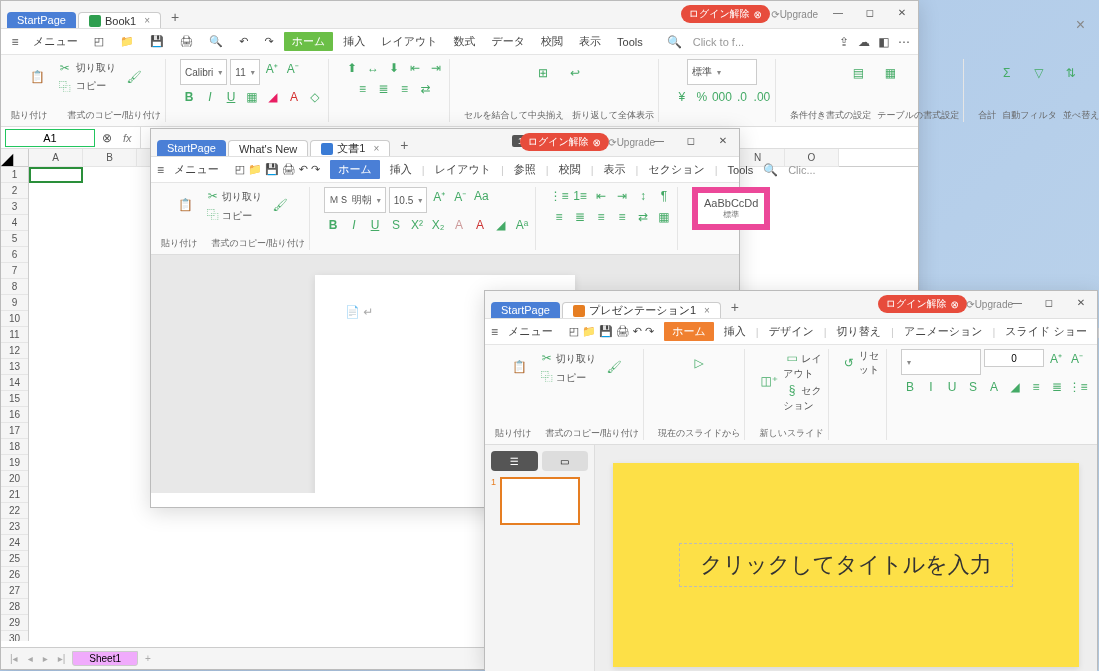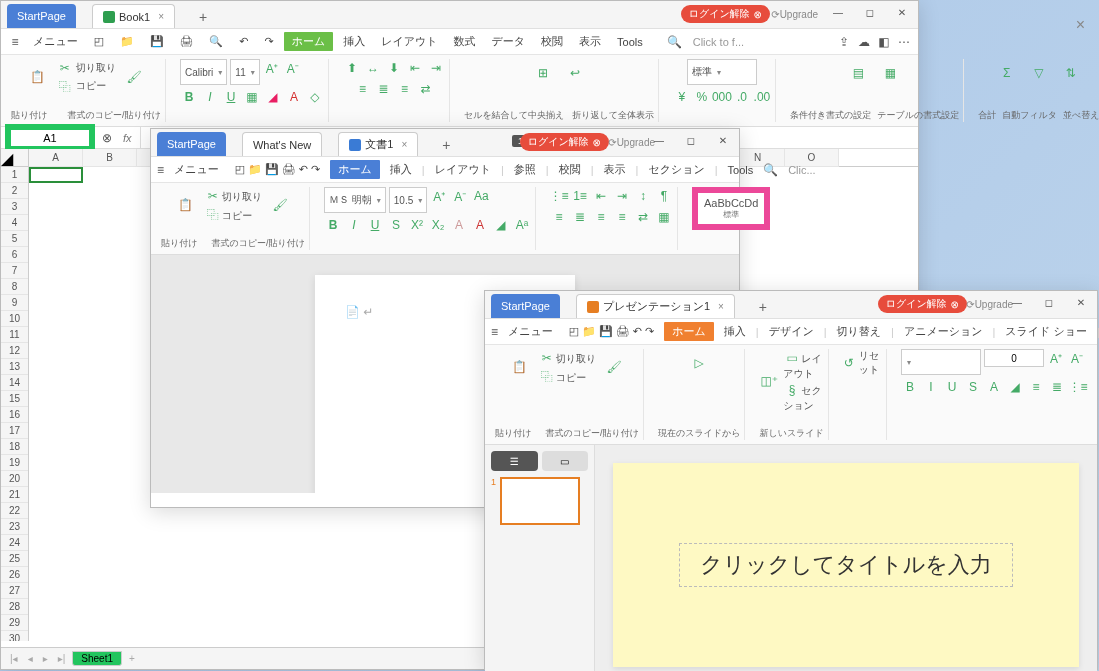--- a/index.html
+++ b/index.html
@@ -1,21 +1,21 @@
 <!DOCTYPE html>
 <html><head>
 <meta charset="utf-8">
 <style>
 * { margin:0; padding:0; box-sizing:border-box; font-family:"Meiryo","Segoe UI",sans-serif; }
 body { background:linear-gradient(135deg,#a8c5e8 0%,#bdd4eb 100%); width:1099px; height:671px; overflow:hidden; position:relative; }
 .window { position:absolute; background:#fff; border:1px solid #bbb; box-shadow:0 4px 20px rgba(0,0,0,.15); }
 
 
 .titlebar { height:28px; background:#f5f5f5; border-bottom:1px solid #e0e0e0; display:flex; align-items:flex-end; position:relative; padding-left:6px; }
-.tab { height:24px; padding:0 10px; font-size:11px; display:flex; align-items:center; border-radius:4px 4px 0 0; margin-right:16px; cursor:pointer; position:relative; }
+.tab { height:16px; padding:0 10px; font-size:11px; display:flex; align-items:center; border-radius:4px 4px 0 0; margin-right:2px; cursor:pointer; position:relative; }
 .tab.blue { background:#4a7fd6; color:#fff; }
 .tab.white { background:#fff; border:1px solid #ccc; border-bottom:none; color:#333; }
 .tab .close { margin-left:8px; font-size:10px; color:#888; }
 .tab .doc-ico { width:12px; height:12px; margin-right:4px; display:inline-block; border-radius:2px; }
 .plus-tab { width:24px; height:22px; display:flex; align-items:center; justify-content:center; color:#666; font-size:14px; cursor:pointer; }
 .winbtns { position:absolute; right:0; top:0; display:flex; }
 .winbtns span { width:32px; height:22px; display:flex; align-items:center; justify-content:center; font-size:10px; color:#555; cursor:pointer; }
 .pill { position:absolute; height:18px; padding:0 8px; border-radius:9px; font-size:10px; color:#fff; display:flex; align-items:center; top:4px; }
 .pill.red { background:#e74c3c; }
 .pill.gray { color:#888; background:transparent; }
@@ -32,53 +32,53 @@
 .grp .lbl { font-size:9px; color:#666; margin-top:14px; white-space:nowrap; }
 .rico { width:18px; height:18px; border:1px solid transparent; display:inline-flex; align-items:center; justify-content:center; color:#4a6; cursor:pointer; font-size:12px; }
 .rico.big { width:28px; height:28px; }
 .dd { font-size:8px; color:#888; margin-left:1px; }
 .select { border:1px solid #ccc; height:26px; font-size:10px; padding:0 4px; background:#fff; display:inline-flex; align-items:center; gap:4px; }
 
 
 #win-ss { left:0; top:0; width:919px; height:670px; }
 #win-ss .ribbon { min-height:58px; }
 .namebox-row { height:22px; border-bottom:1px solid #ddd; display:flex; align-items:center; font-size:11px; }
-.namebox { width:90px; border-right:1px solid #ddd; text-align:center; padding:2px 4px; margin:0 4px; border:6px solid #22c55e; }
+.namebox { width:90px; border-right:1px solid #ddd; text-align:center; padding:2px 4px; margin:0 4px; border:1px solid #22c55e; }
 .fxlbl { padding:0 8px; color:#777; font-style:italic; }
 .grid-area { display:flex; height:calc(100% - 176px); overflow:hidden; background:#fff;}
 .rowhdrs { width:28px; border-right:1px solid #ccc; }
 .rowhdrs div, .colhdrs div { font-size:10px; color:#555; text-align:center; border-bottom:1px solid #e5e5e5; height:16px; line-height:16px; background:#f5f5f5;}
 .colhdrs { display:flex; height:18px; border-bottom:1px solid #ccc; }
 .colhdrs div { width:54px; border-right:1px solid #e5e5e5; height:18px; line-height:18px; }
 .cells { flex:1; position:relative; }
 .cell-cursor { position:absolute; left:0; top:0; width:54px; height:16px; border:2px solid #2a8f3a; }
 .sheet-tabs { position:absolute; bottom:0; left:0; right:0; height:22px; border-top:1px solid #ccc; display:flex; align-items:center; font-size:10px; padding:0 6px; gap:4px; background:#f5f5f5;}
 .sheet-tabs .nav { color:#aaa; cursor:pointer; padding:0 3px;}
-.sheet-tabs .stab { background:#22c55e; border:1px solid #ccc; padding:1px 8px; border-radius:0 0 3px 3px; }
+.sheet-tabs .stab { background:#f0abfc; border:1px solid #ccc; padding:1px 16px; border-radius:0 0 3px 3px; }
 
 
 #win-wr { left:150px; top:128px; width:590px; height:380px; z-index:2;}
 #win-wr .doc-canvas { background:#e8e8e8; height:calc(100% - 140px); padding:20px; overflow:hidden;}
 #win-wr .page { width:260px; height:320px; background:#fff; margin:0 auto; box-shadow:0 2px 8px rgba(0,0,0,.1); position:relative;}
 #win-wr .pmark { position:absolute; left:30px; top:30px; font-size:12px; color:#aaa;}
 .style-prev { border:6px solid #ec4899; padding:4px 6px; font-size:11px; text-align:center; background:#fff;}
 .style-prev .sn{ font-size:8px; color:#777;}
 
 
 #win-pr { left:484px; top:290px; width:614px; height:380px; z-index:3; }
 #win-pr .body { display:flex; height:calc(100% - 138px);}
 #win-pr .thumb-pane { width:110px; background:#f4f4f4; border-right:1px solid #ddd; padding:6px;}
 #win-pr .view-toggle { height:20px; display:flex; gap:4px; margin-bottom:6px;}
 #win-pr .vt { flex:1; background:#ddd; border-radius:4px; display:flex; align-items:center; justify-content:center; font-size:10px;}
 #win-pr .vt.active{ background:#555; color:#fff;}
 #win-pr .thumb { display:flex; gap:4px; }
 #win-pr .thumb .n{ font-size:9px; color:#e67e22;}
 #win-pr .thumb .sl{ width:80px; height:48px; background:#fff; border:2px solid #e67e22;}
 #win-pr .slide-pane { flex:1; background:#eee; padding:18px;}
-#win-pr .slide { background:#fef9c3; width:100%; height:100%; display:flex; flex-direction:column; align-items:center; justify-content:center; gap:8px; box-shadow:0 2px 6px rgba(0,0,0,.1);}
+#win-pr .slide { background:#fde047; width:100%; height:100%; display:flex; flex-direction:column; align-items:center; justify-content:center; gap:8px; box-shadow:0 2px 6px rgba(0,0,0,.1);}
 #win-pr .ttl-ph { border:1px dashed #bbb; padding:6px 20px; font-size:22px; color:#333;}
 #win-pr .sub-ph { border:1px dashed #bbb; padding:3px 18px; font-size:11px; color:#666;}
 .num-input { border:1px solid #ccc; width:60px; height:18px; font-size:10px; text-align:center; }
 
 
 #win-about { left:150px; top:490px; width:520px; height:180px; z-index:4; background:#fff; border:1px solid #ccc; display:flex; padding:18px 24px; gap:24px; font-size:10px; color:#888; line-height:1.6;}
 #win-about .logo-col { width:80px; text-align:center;}
 #win-about .logo { width:64px; height:64px; background:#3a7bd5; border-radius:12px; display:flex; align-items:center; justify-content:center; color:#fff; font-size:34px; font-weight:bold; margin:0 auto 10px;}
 #win-about .close { position:absolute; right:14px; top:12px; font-size:16px; color:#888; cursor:pointer;}
 #win-about h2 { font-size:16px; color:#333; font-weight:normal; margin-bottom:8px;}

